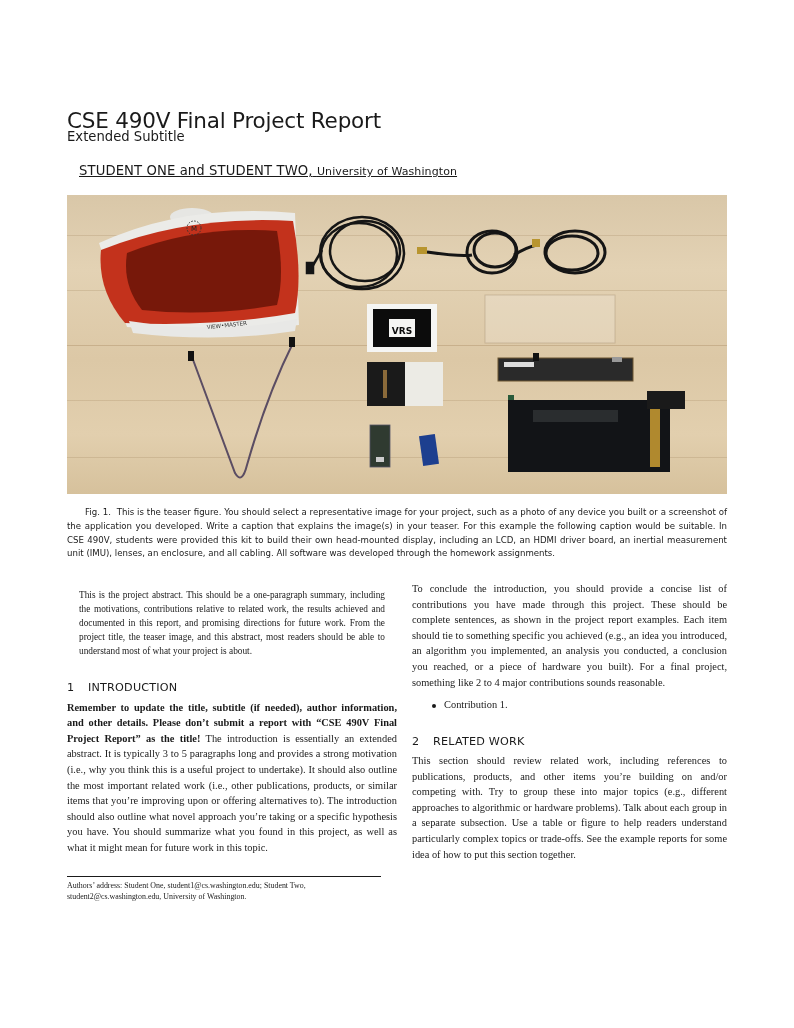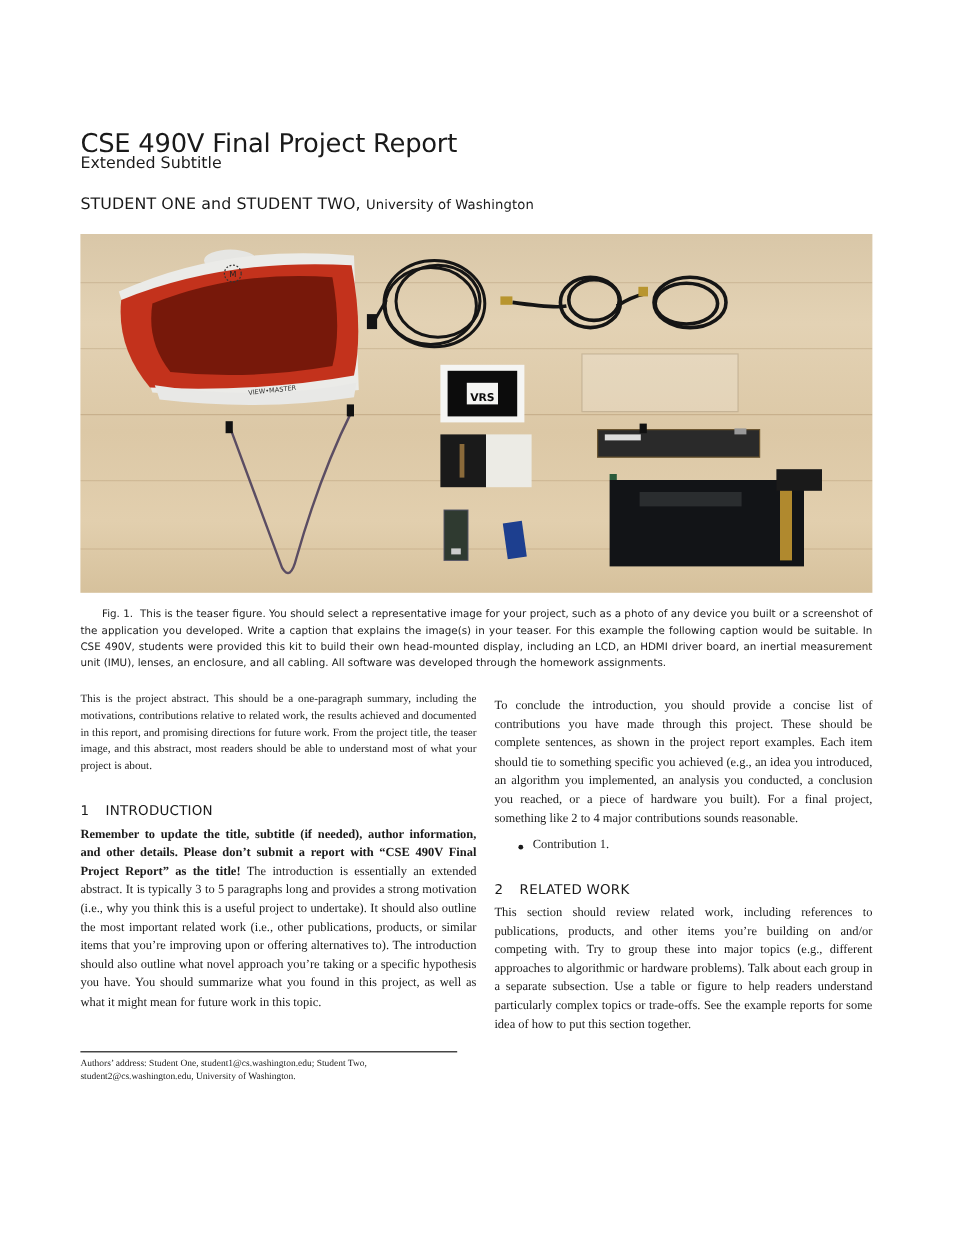--- a/index.html
+++ b/index.html
@@ -2,35 +2,35 @@
 <html><head>
 <meta charset="utf-8">
 <style>
   html, body { margin:0; padding:0; background:#ffffff; }
   body { width:794px; height:1028px; position:relative; overflow:hidden; color:#1a1a1a; }
   .sans { font-family: "DejaVu Sans", "Liberation Sans", sans-serif; }
   .serif { font-family: "Liberation Serif", "DejaVu Serif", serif; }
 
   #title { position:absolute; left:67px; top:108px; font-size:21.5px; font-weight:normal; margin:0; letter-spacing:-0.2px; }
   #subtitle { position:absolute; left:67px; top:129px; font-size:13.2px; margin:0; }
-  #authors { position:absolute; left:67px; top:163px; font-size:13.2px; margin:0; letter-spacing:0.1px; }
+  #authors { position:absolute; left:79px; top:163px; font-size:13.2px; margin:0; letter-spacing:0.1px;text-decoration:underline; }
   #authors .affil { font-size:11px; }
 
   #teaser { position:absolute; left:67px; top:195px; width:660px; height:299px; overflow:hidden;
     background: linear-gradient(180deg, #d9c7a8 0%, #e3d2b4 25%, #dcc8a6 55%, #e2cfae 80%, #d6c19c 100%); }
   #teaser .grain { position:absolute; left:0; width:100%; height:1px; background:rgba(160,130,90,0.25); }
 
   #caption { position:absolute; left:67px; top:506px; width:660px; font-size:8.6px; line-height:13.8px; margin:0; text-align:justify; }
   #caption .figlabel { margin-right:3px;padding-left:18px; }
 
   .col { position:absolute; top:577px; width:330px; }
   #col-left { left:67px; }
   #col-right { left:412px; width:315px; }
 
-  .abstract { font-size:9.3px; line-height:13.9px; text-align:justify; margin:0;font-family:Liberation Serif, serif; }
+  .abstract { font-size:9.3px; line-height:13.9px; text-align:justify; margin:12px;font-family:Liberation Serif, serif; }
   h2.sec { font-family:"DejaVu Sans", "Liberation Sans", sans-serif; font-weight:normal; font-size:11.2px; margin:0; letter-spacing:0.2px; }
   h2.sec .num { display:inline-block; width:21px; }
   h3.subsec { font-family:"DejaVu Sans", "Liberation Sans", sans-serif; font-weight:normal; font-size:11.2px; margin:0; }
   h3.subsec .num { display:inline-block; width:28px; }
   .body { font-size:10.4px; line-height:15.6px; text-align:justify; margin:0; }
   .body b { font-weight:bold; }
 
   ul.contrib { list-style:none; margin:8px 0 0 0; padding:0 0 0 20px; }
   ul.contrib li { font-size:10.4px; line-height:14.8px; position:relative; padding-left:12px; }
   ul.contrib li::before { content:""; position:absolute; left:0; top:6px; width:4px; height:4px; border-radius:50%; background:#1a1a1a; }

